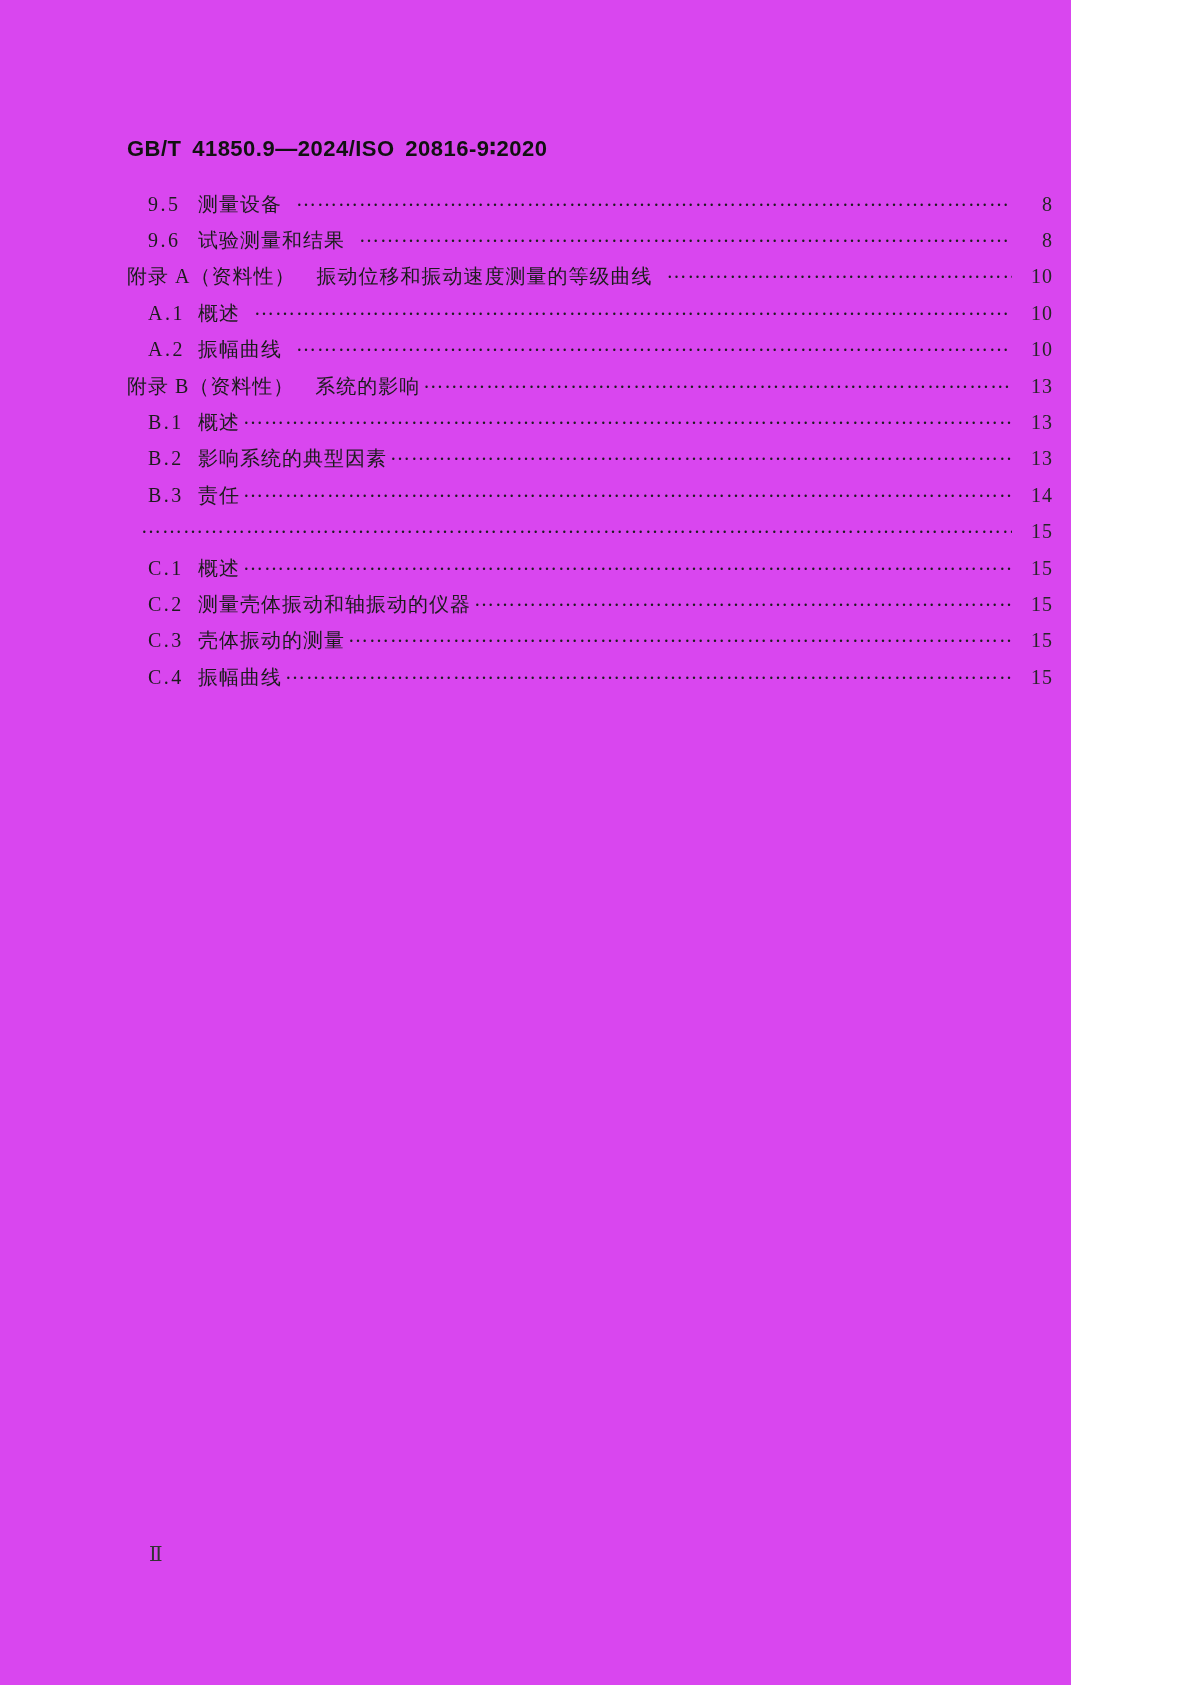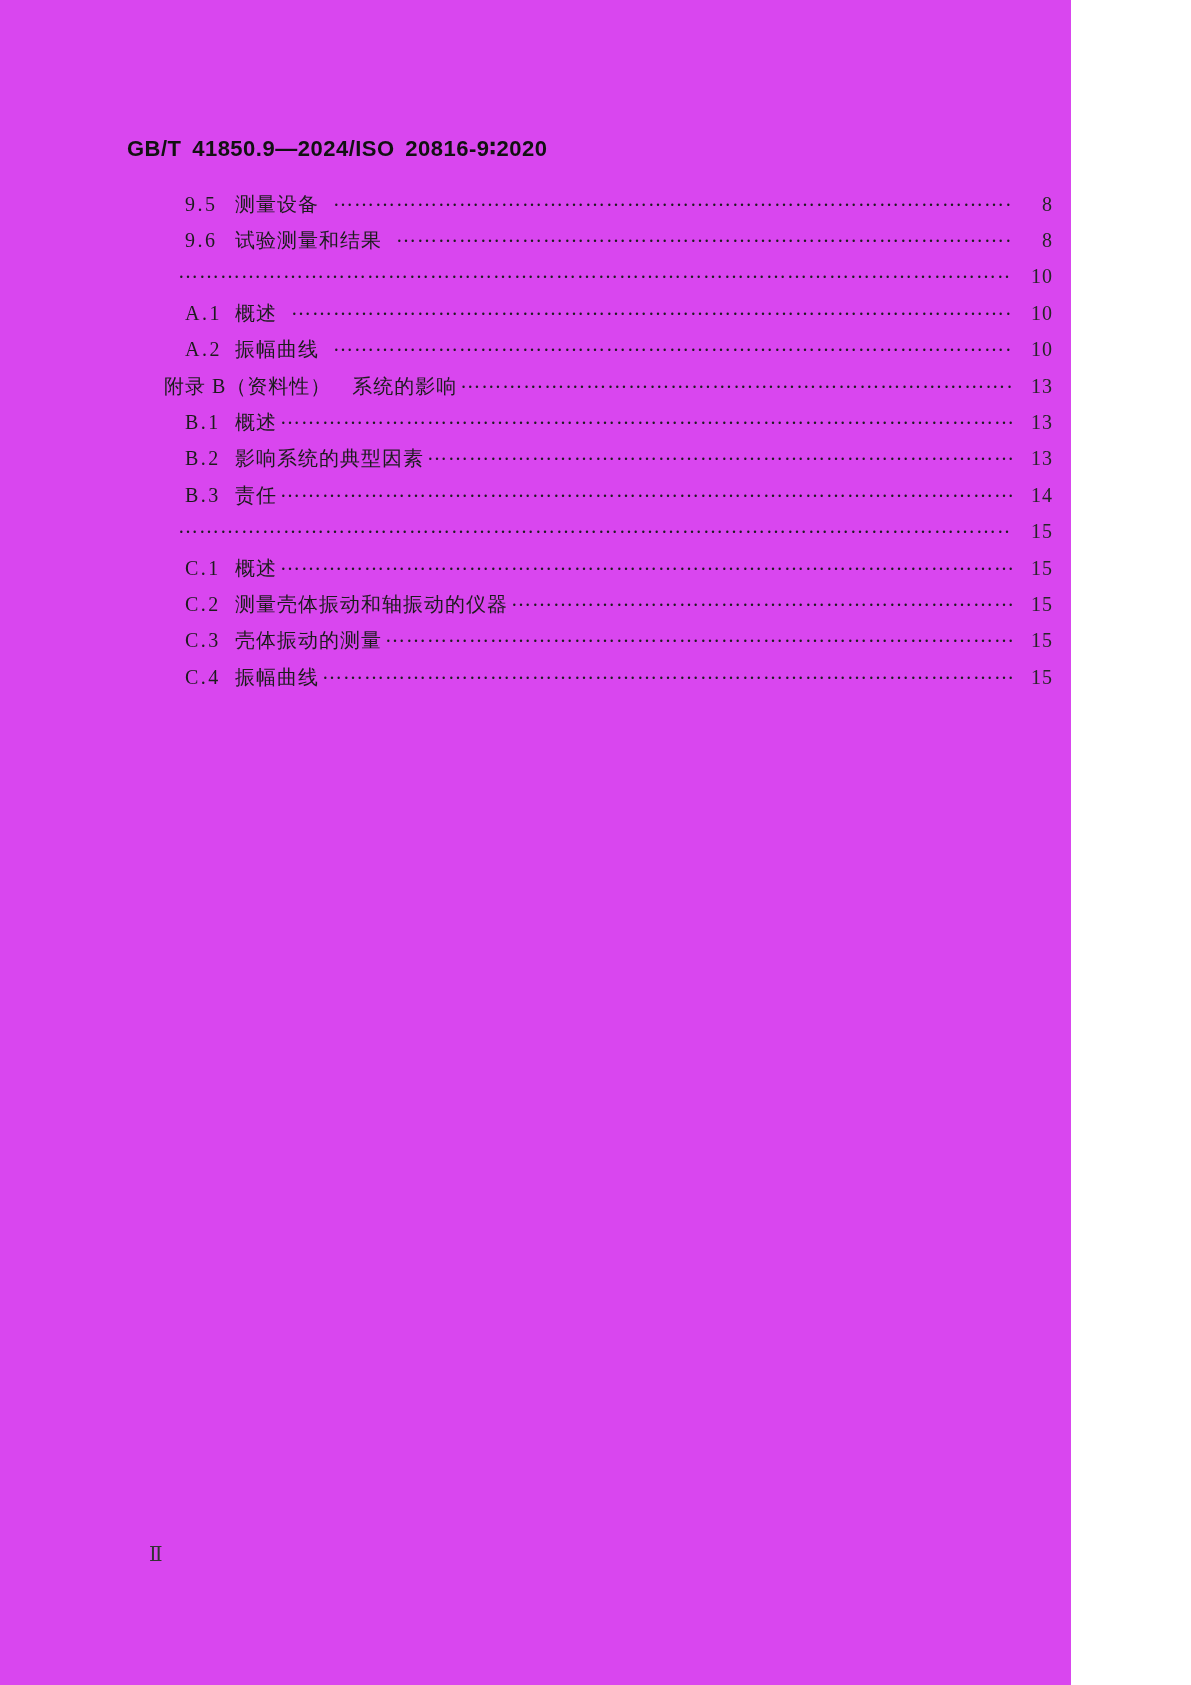--- a/index.html
+++ b/index.html
@@ -34,21 +34,20 @@
     top: 186px;
     width: 926px;
   }
   .row {
     display: flex;
     align-items: center;
     height: 36.4px;
     font-size: 20px;
     letter-spacing: 1px;
     white-space: nowrap;
-    margin-left: 37px;
   }
   .row.sub {
     padding-left: 21px;
   }
   .num {
     flex: none;
     width: 50px;
     letter-spacing: 2.5px;
   }
   .title {
@@ -103,20 +102,21 @@
 
     <div class="row sub gap">
       <span class="num">9.6</span>
       <span class="title">试验测量和结果</span>
       <span class="leader"></span>
       <span class="pagenum">8</span>
     </div>
 
 
     <div class="row top gap">
+      <span class="title">附录 A（资料性）　振动位移和振动速度测量的等级曲线</span>
       <span class="leader"></span>
       <span class="pagenum">10</span>
     </div>
 
     <div class="row sub gap">
       <span class="num">A.1</span>
       <span class="title">概述</span>
       <span class="leader"></span>
       <span class="pagenum">10</span>
     </div>

